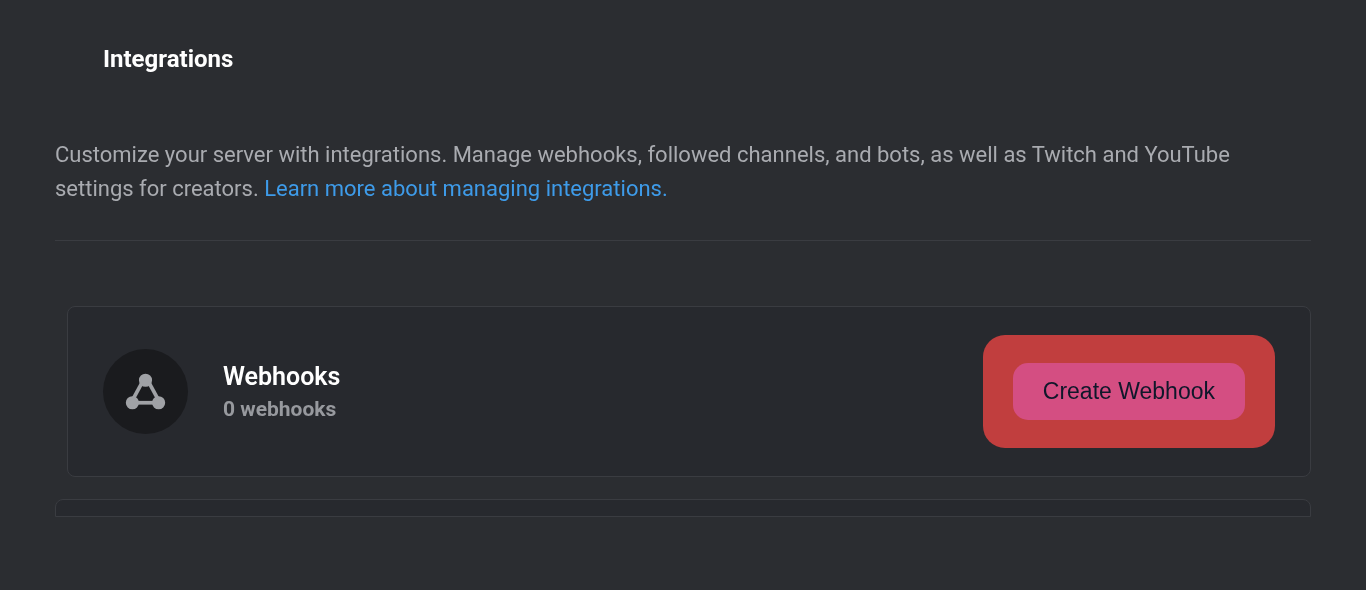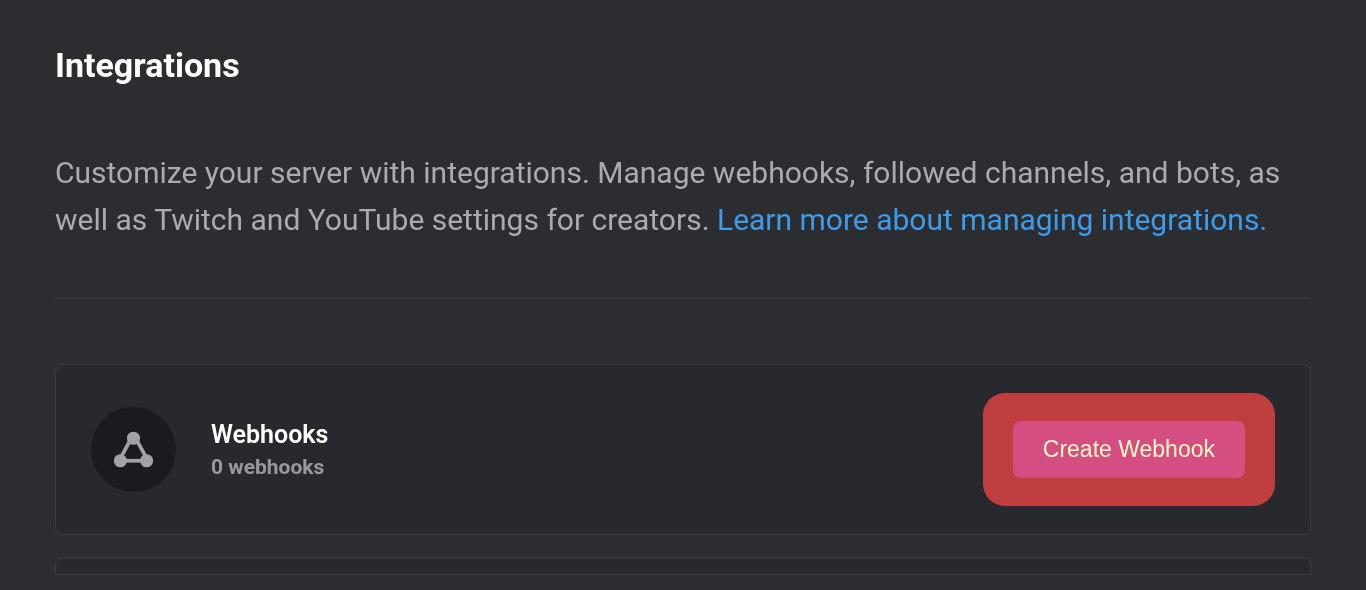--- a/index.html
+++ b/index.html
@@ -12,50 +12,52 @@
       font-family: -apple-system, BlinkMacSystemFont, "Segoe UI", Roboto, Helvetica, Arial, sans-serif;
       width: 1366px;
       height: 590px;
       overflow: hidden;
       color: #ffffff;
     }
     .container {
       padding: 45px 55px;
     }
     .page-title {
-      font-size: 34px;
+      font-size: 24px;
       font-weight: 700;
       color: #ffffff;
       margin-bottom: 65px;
+      margin-left: 48px;
     }
     .description {
-      font-size: 30px;
+      font-size: 22px;
       line-height: 1.55;
       color: #a9abb0;
-      margin-bottom: 55px;
+      margin-bottom: 34px;
     }
     .description-link {
       color: #3e9be9;
       text-decoration: none;
       cursor: pointer;
     }
     .divider {
       height: 1px;
       background-color: #3a3c41;
       margin-bottom: 65px;
     }
     .integration-card {
       background-color: #27292e;
       border: 1px solid #3a3c41;
       border-radius: 8px;
       padding: 28px 35px;
       display: flex;
       align-items: center;
       justify-content: space-between;
       margin-bottom: 22px;
+      margin-left: 12px;
     }
     .card-left {
       display: flex;
       align-items: center;
       gap: 35px;
     }
     .icon-circle {
       width: 85px;
       height: 85px;
       border-radius: 50%;
@@ -88,25 +90,25 @@
     .highlight-box {
       background-color: #c13e3e;
       border-radius: 22px;
       padding: 28px 30px;
       display: flex;
       align-items: center;
       justify-content: center;
     }
     .create-button {
       background-color: #d44e82;
-      color: #fef9c3;
+      color: #0f172a;
       font-size: 23px;
       font-weight: 500;
       border: none;
-      border-radius: 8px;
+      border-radius: 15px;
       padding: 15px 30px;
       cursor: pointer;
     }
     .partial-card {
       background-color: #27292e;
       border: 1px solid #3a3c41;
       border-radius: 8px 8px 0 0;
       height: 18px;
     }
   </style>

